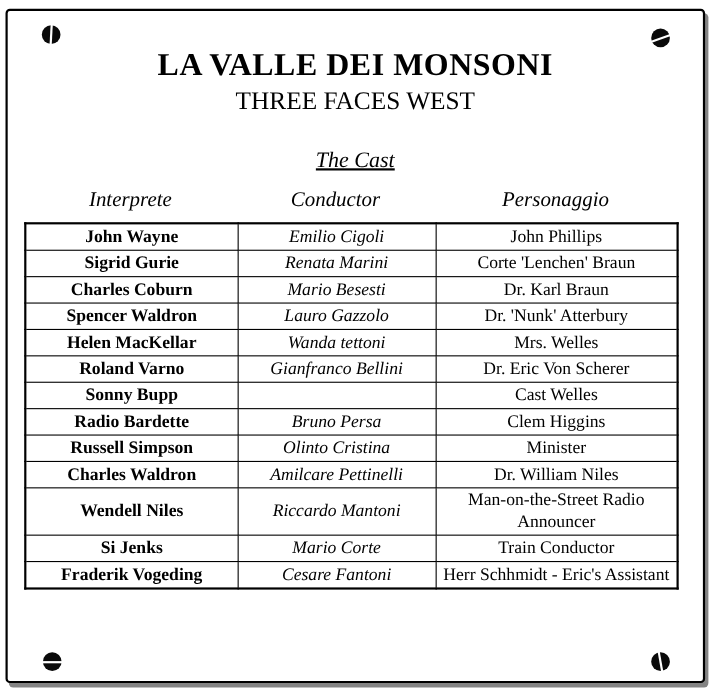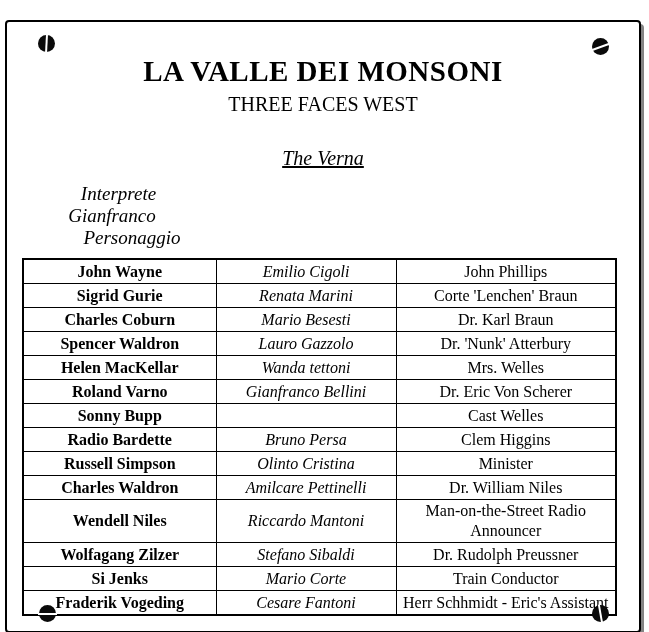--- a/index.html
+++ b/index.html
@@ -6,21 +6,21 @@
   body {
     width: 649px; height: 632px;
     background: #ffffff;
     font-family: "Liberation Serif", serif;
     color: #000000;
     overflow: hidden;
     position: relative;
   }
   .plaque {
     position: absolute;
-    left: 5px; top: 20px;
+    left: 5px; top: 8px;
     width: 632px; height: 609px;
     background: #ffffff;
     border: 2px solid #000000;
     border-radius: 4px;
     box-shadow: 3px 4px 0 0 #848484;
     text-align: center;
     box-sizing: content-box;
   }
   
   .screw {
@@ -44,39 +44,38 @@
 
   .title {
     margin-top: 33px;
     font-size: 29px;
     line-height: 32px;
     font-weight: bold;
     letter-spacing: 0.5px;
   }
   .subtitle {
     margin-top: 4px;
-    font-size: 20px;
+    font-size: 23px;
     line-height: 26px;
   }
   .cast-heading {
     margin-top: 29px;
     font-size: 20px;
     line-height: 24px;
     font-style: italic;
     text-decoration: underline;
   }
   .col-headers {
     display: flex;
     margin-left: 15px;
     margin-top: 13px;
     width: 593px;
     font-style: italic;
     font-size: 19px;
     line-height: 22px;
-    flex-direction: column;
   }
   .col-headers .hdr-1 { width: 193px; text-align: center; }
   .col-headers .hdr-2 { width: 180px; text-align: center; }
   .col-headers .hdr-3 { width: 220px; text-align: center; }
 
   table.cast-table {
     margin-left: 15px;
     margin-top: 9px;
     width: 593px;
     border-collapse: collapse;
@@ -107,25 +106,25 @@
 
 <div class="plaque">
 
   <span class="screw screw-tl"></span>
   <span class="screw screw-tr"></span>
   <span class="screw screw-bl"></span>
   <span class="screw screw-br"></span>
 
   <div class="title">LA VALLE DEI MONSONI</div>
   <div class="subtitle">THREE FACES WEST</div>
-  <div class="cast-heading">The Verna</div>
+  <div class="cast-heading">The Cast</div>
 
   <div class="col-headers">
     <span class="hdr-1">Interprete</span>
-    <span class="hdr-2">Gianfranco</span>
+    <span class="hdr-2">Conductor</span>
     <span class="hdr-3">Personaggio</span>
   </div>
 
   <table class="cast-table">
     <colgroup>
       <col style="width:193px">
       <col style="width:180px">
       <col style="width:220px">
     </colgroup>
     <tbody>
@@ -178,25 +177,20 @@
           <td class="col-interprete">Charles Waldron</td>
           <td class="col-doppiatore">Amilcare Pettinelli</td>
           <td class="col-personaggio">Dr. William Niles</td>
         </tr>
         <tr>
           <td class="col-interprete">Wendell Niles</td>
           <td class="col-doppiatore">Riccardo Mantoni</td>
           <td class="col-personaggio two-line">Man-on-the-Street Radio Announcer</td>
         </tr>
         <tr>
-          <td class="col-interprete">Wolfagang Zilzer</td>
-          <td class="col-doppiatore">Stefano Sibaldi</td>
-          <td class="col-personaggio">Dr. Rudolph Preussner</td>
-        </tr>
-        <tr>
           <td class="col-interprete">Si Jenks</td>
           <td class="col-doppiatore">Mario Corte</td>
           <td class="col-personaggio">Train Conductor</td>
         </tr>
         <tr>
           <td class="col-interprete">Fraderik Vogeding</td>
           <td class="col-doppiatore">Cesare Fantoni</td>
           <td class="col-personaggio two-line">Herr Schhmidt - Eric's Assistant</td>
         </tr>
       </tbody>

